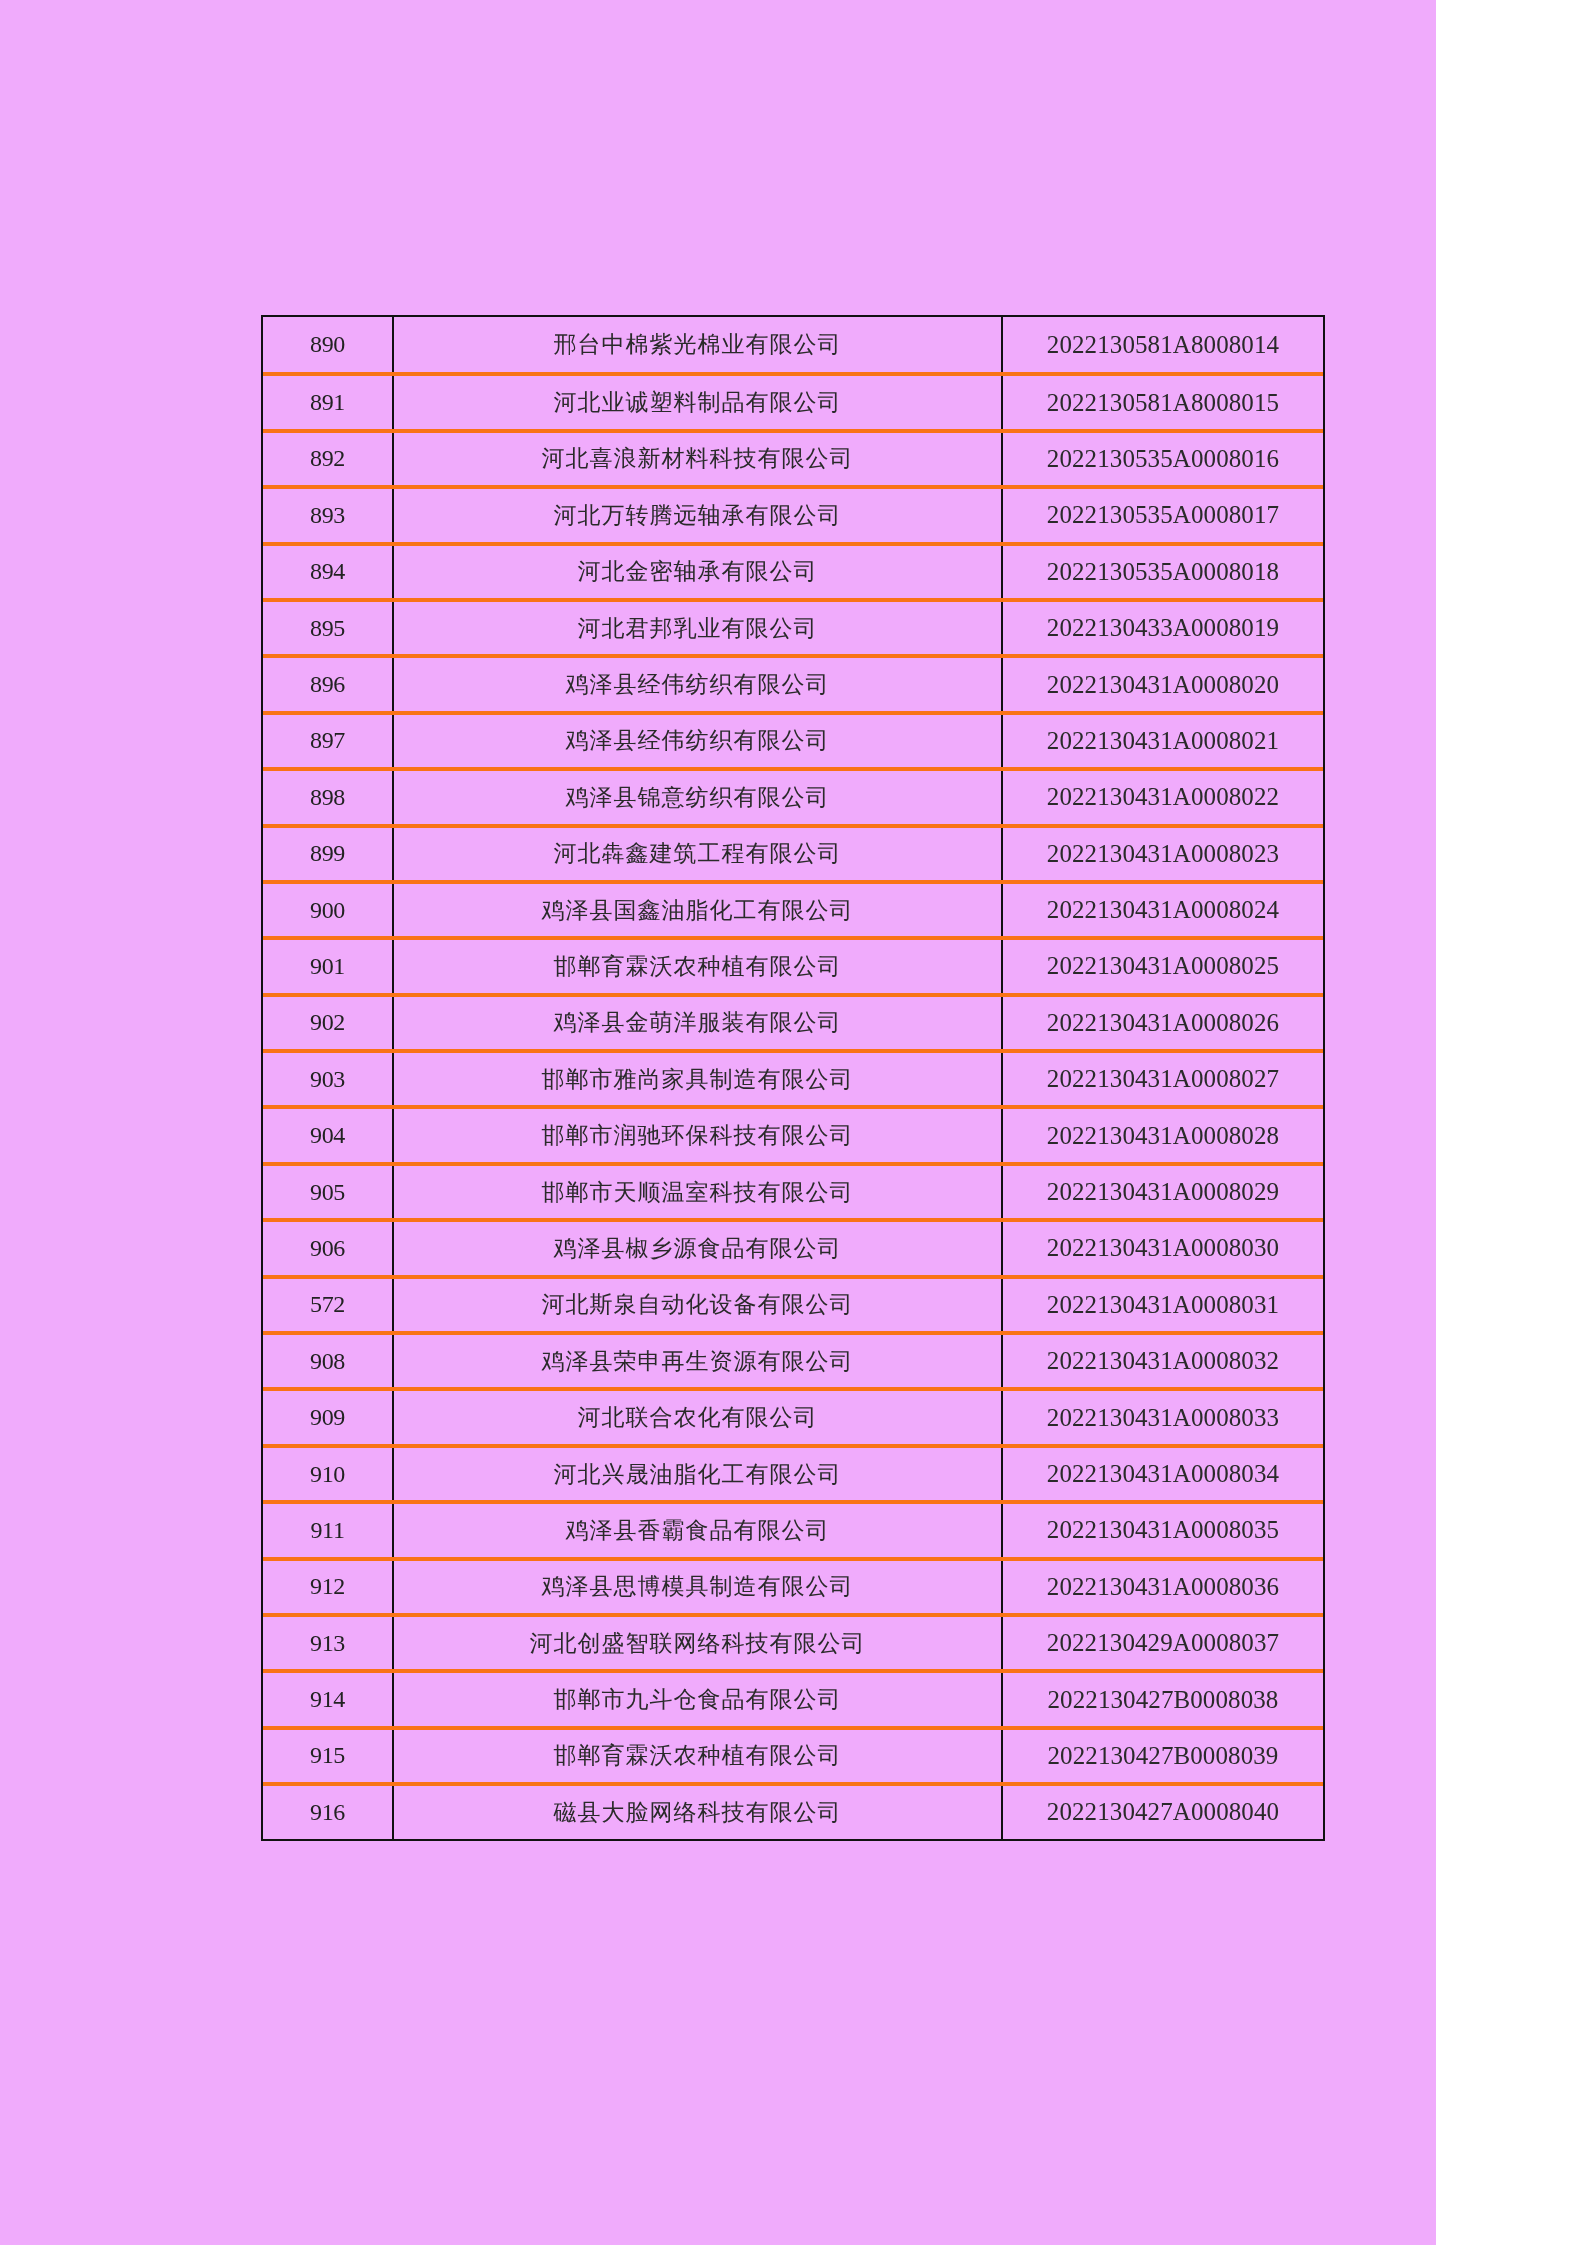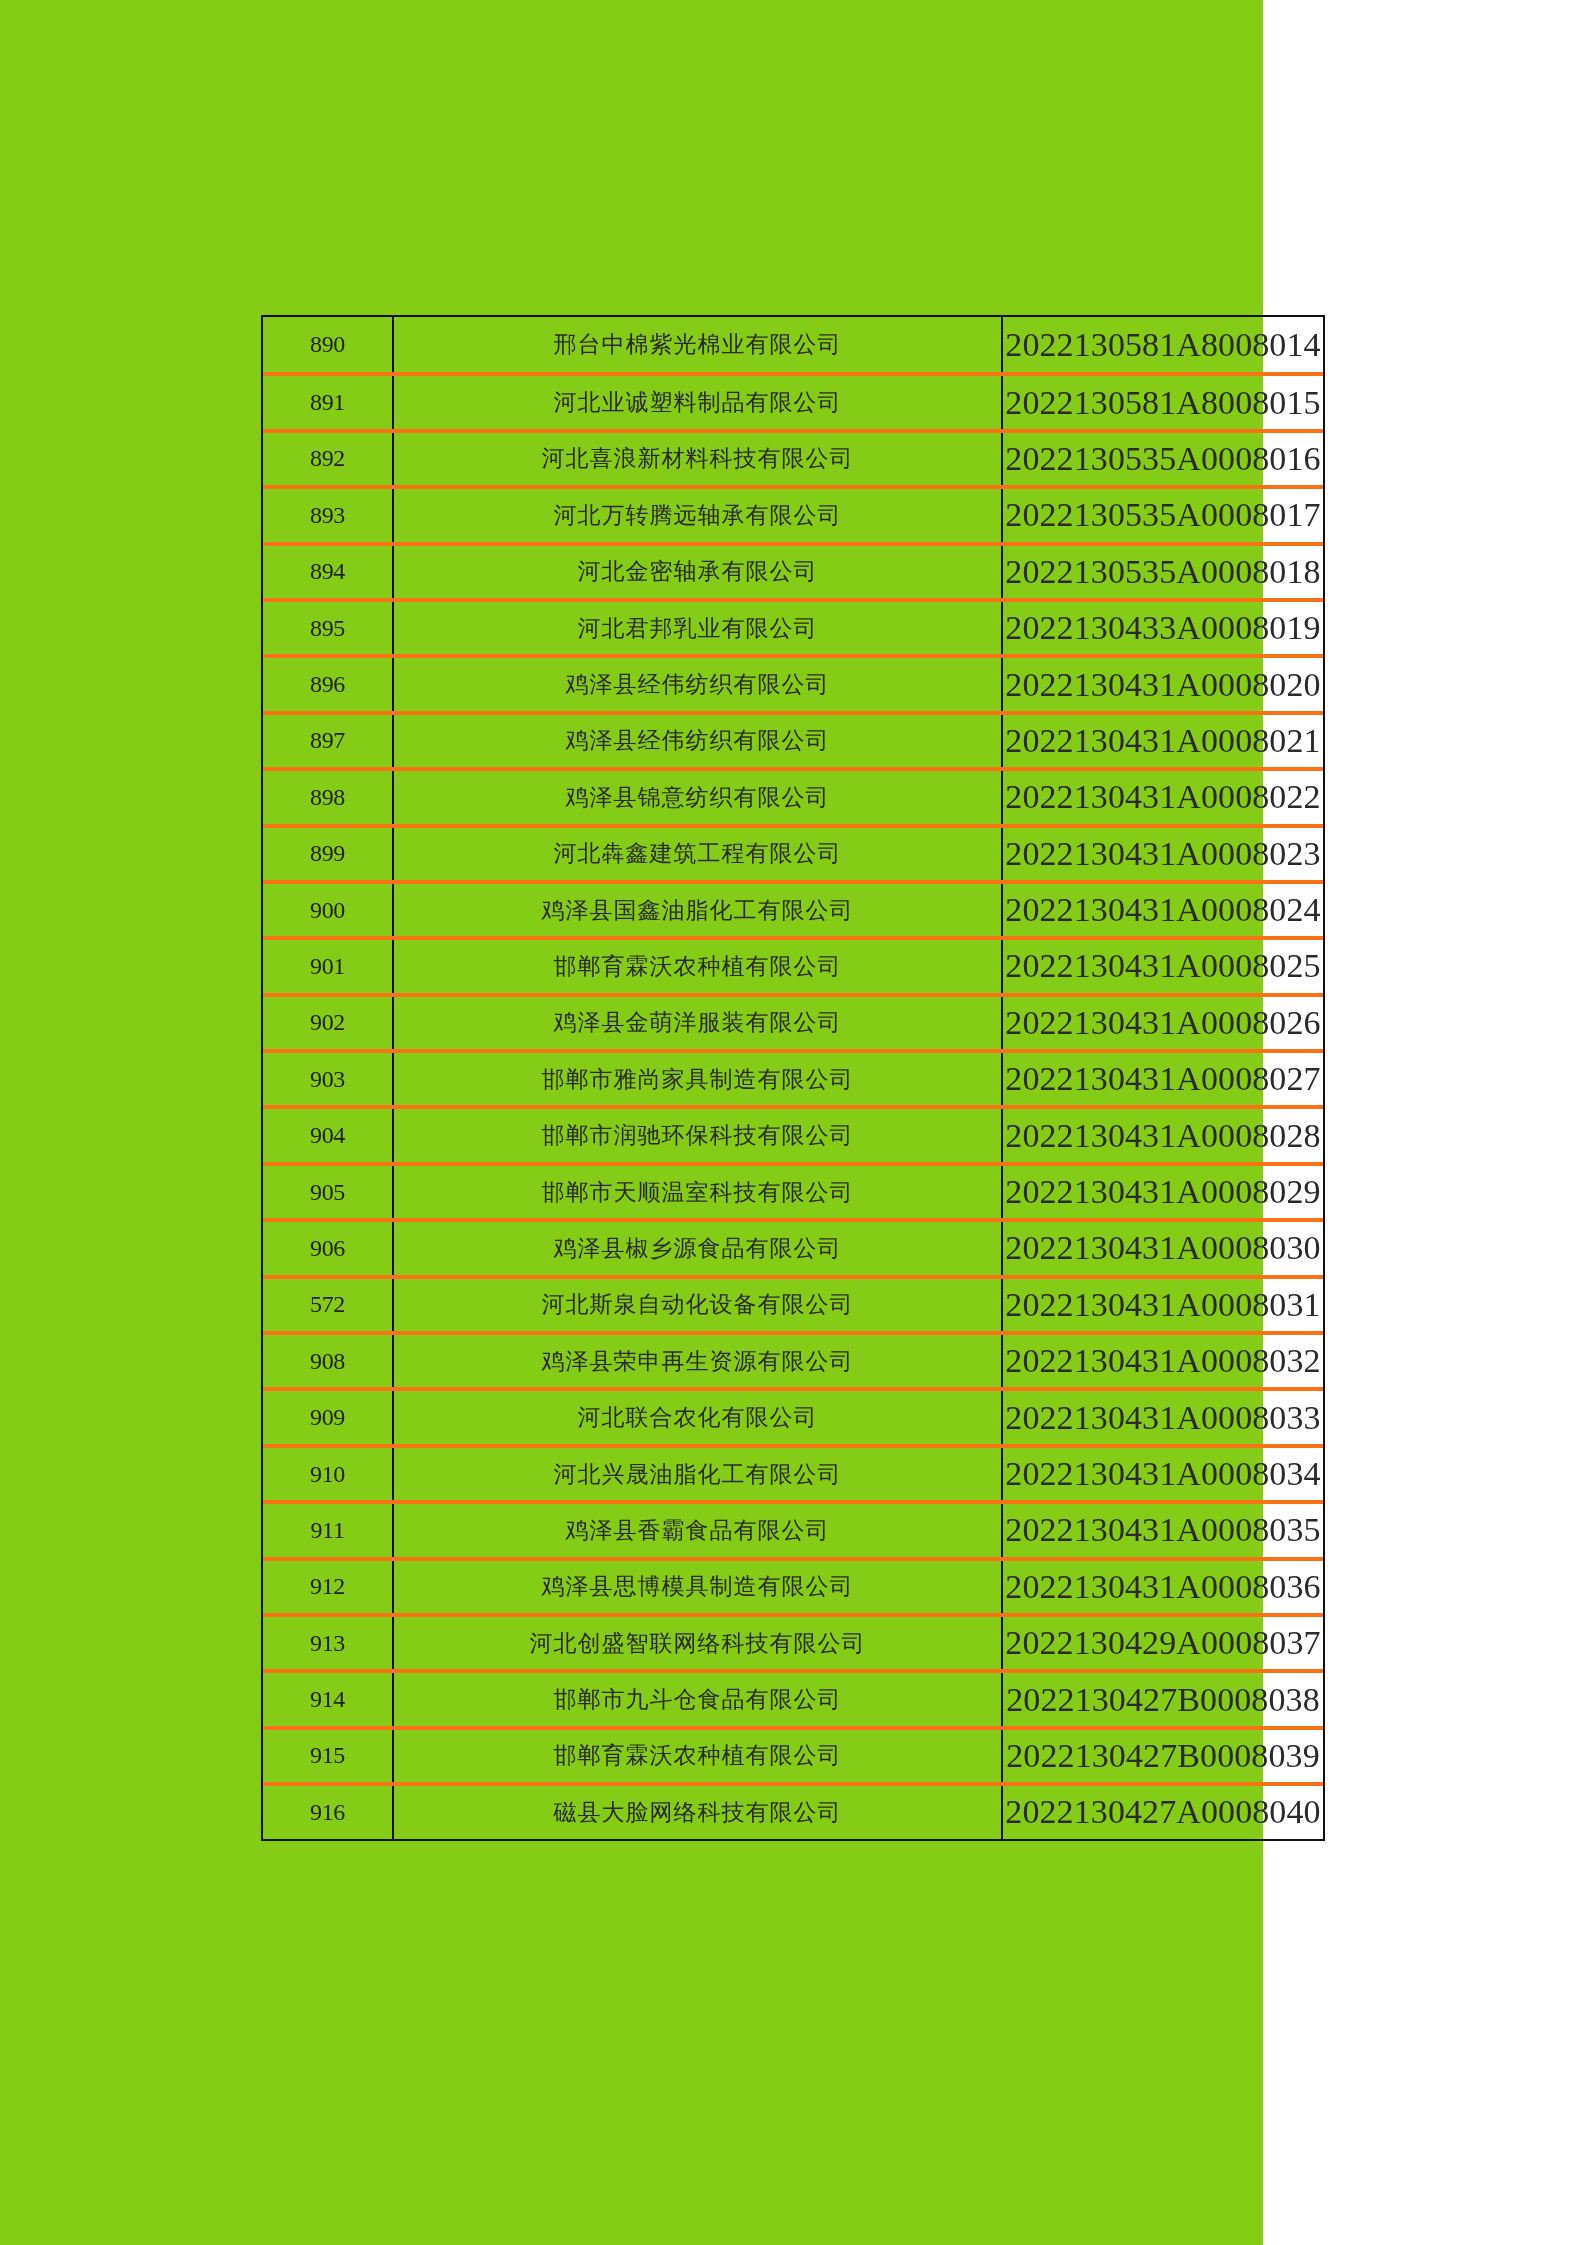--- a/index.html
+++ b/index.html
@@ -11,23 +11,23 @@
     width: 1587px;
     height: 2245px;
     position: relative;
     overflow: hidden;
     font-family: "Liberation Serif", "DejaVu Serif", serif;
     color: #222222;
   }
   .page {
     position: absolute;
     left: 0; top: 0;
-    width: 1263px;
+    width: 1436px;
     height: 2245px;
-    background: #84cc16;
+    background: #f0abfc;
   }
   .table {
     position: absolute;
     left: 261px;
     top: 315px;
     width: 1064px;
     border: 2px solid #111111;
     box-sizing: border-box;
   }
   .row {
@@ -59,21 +59,21 @@
     width: 609px;
     border-right: 2px solid #111111;
     font-family: Liberation Mono, monospace;
     font-size: 23px;
     letter-spacing: 1px;
     color: #2a2a2a;
   }
   .cell-code {
     flex: 1;
     font-family: "Liberation Serif", serif;
-    font-size: 34px;
+    font-size: 25px;
     letter-spacing: 0.1px;
     color: #2a2a2a;
   }
 </style>
 </head>
 <body>
 
 <div class="page">
   <div class="table">
     <div class="row">

